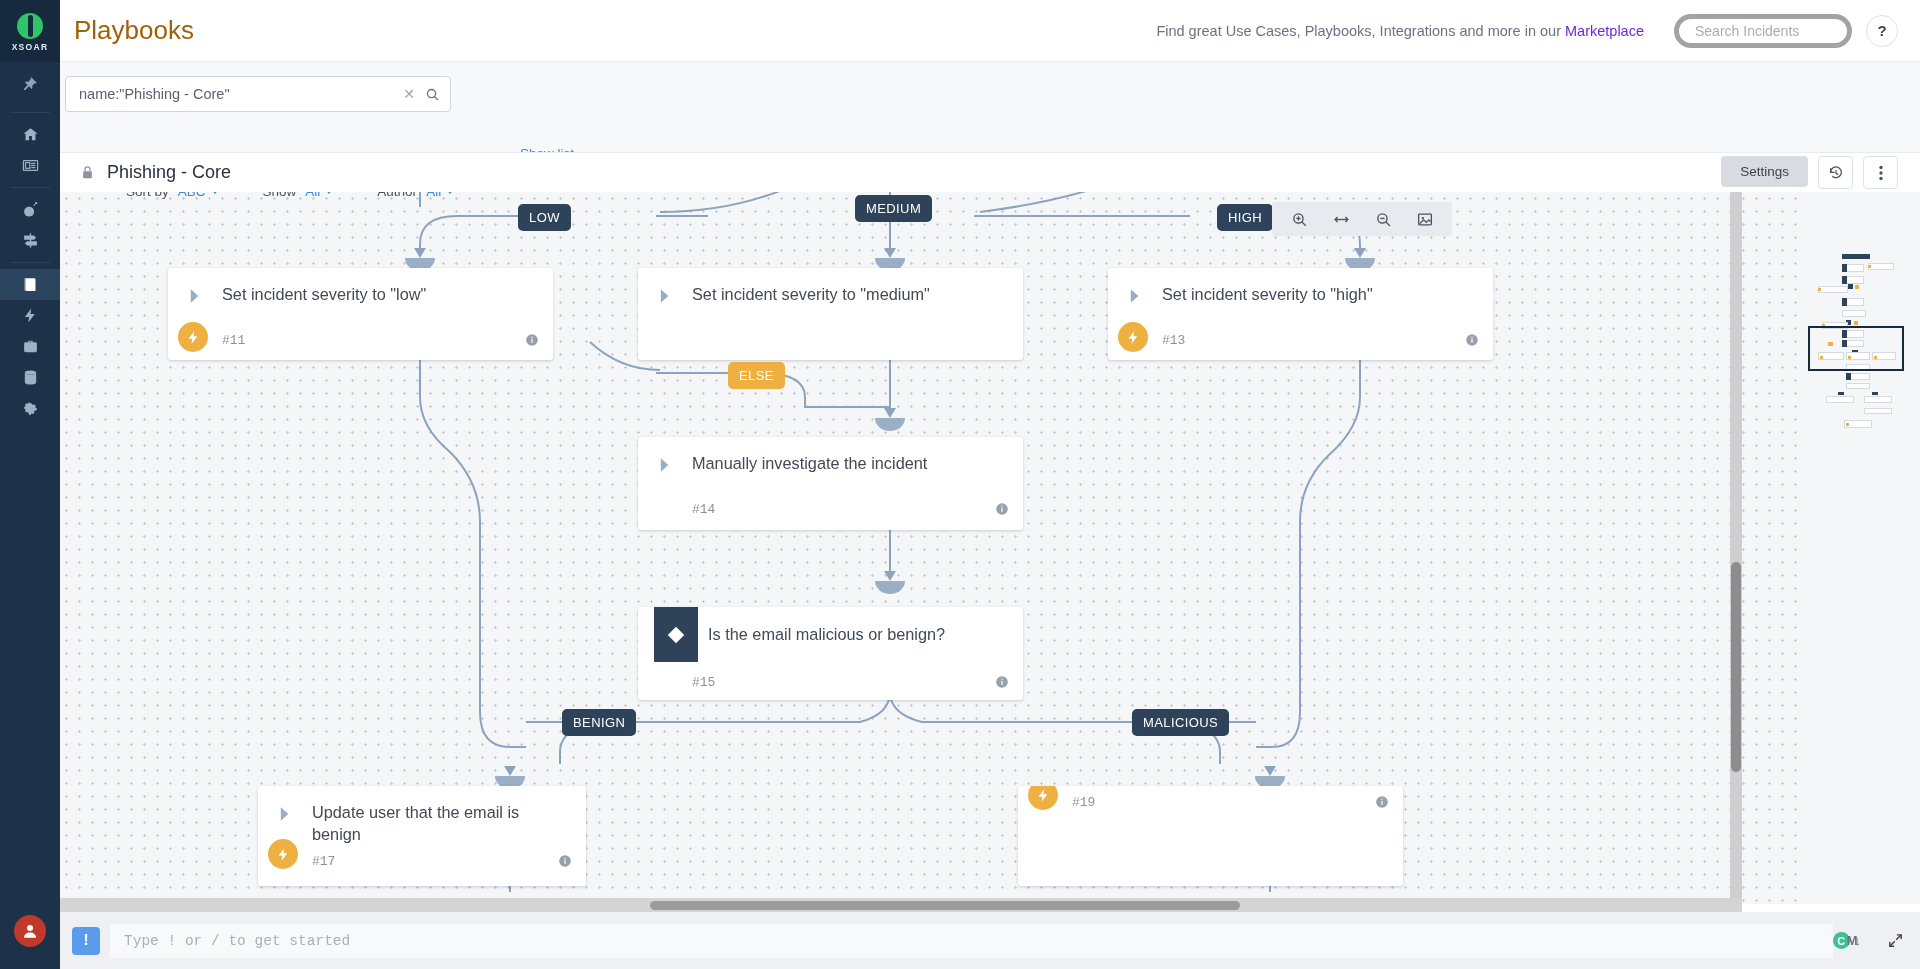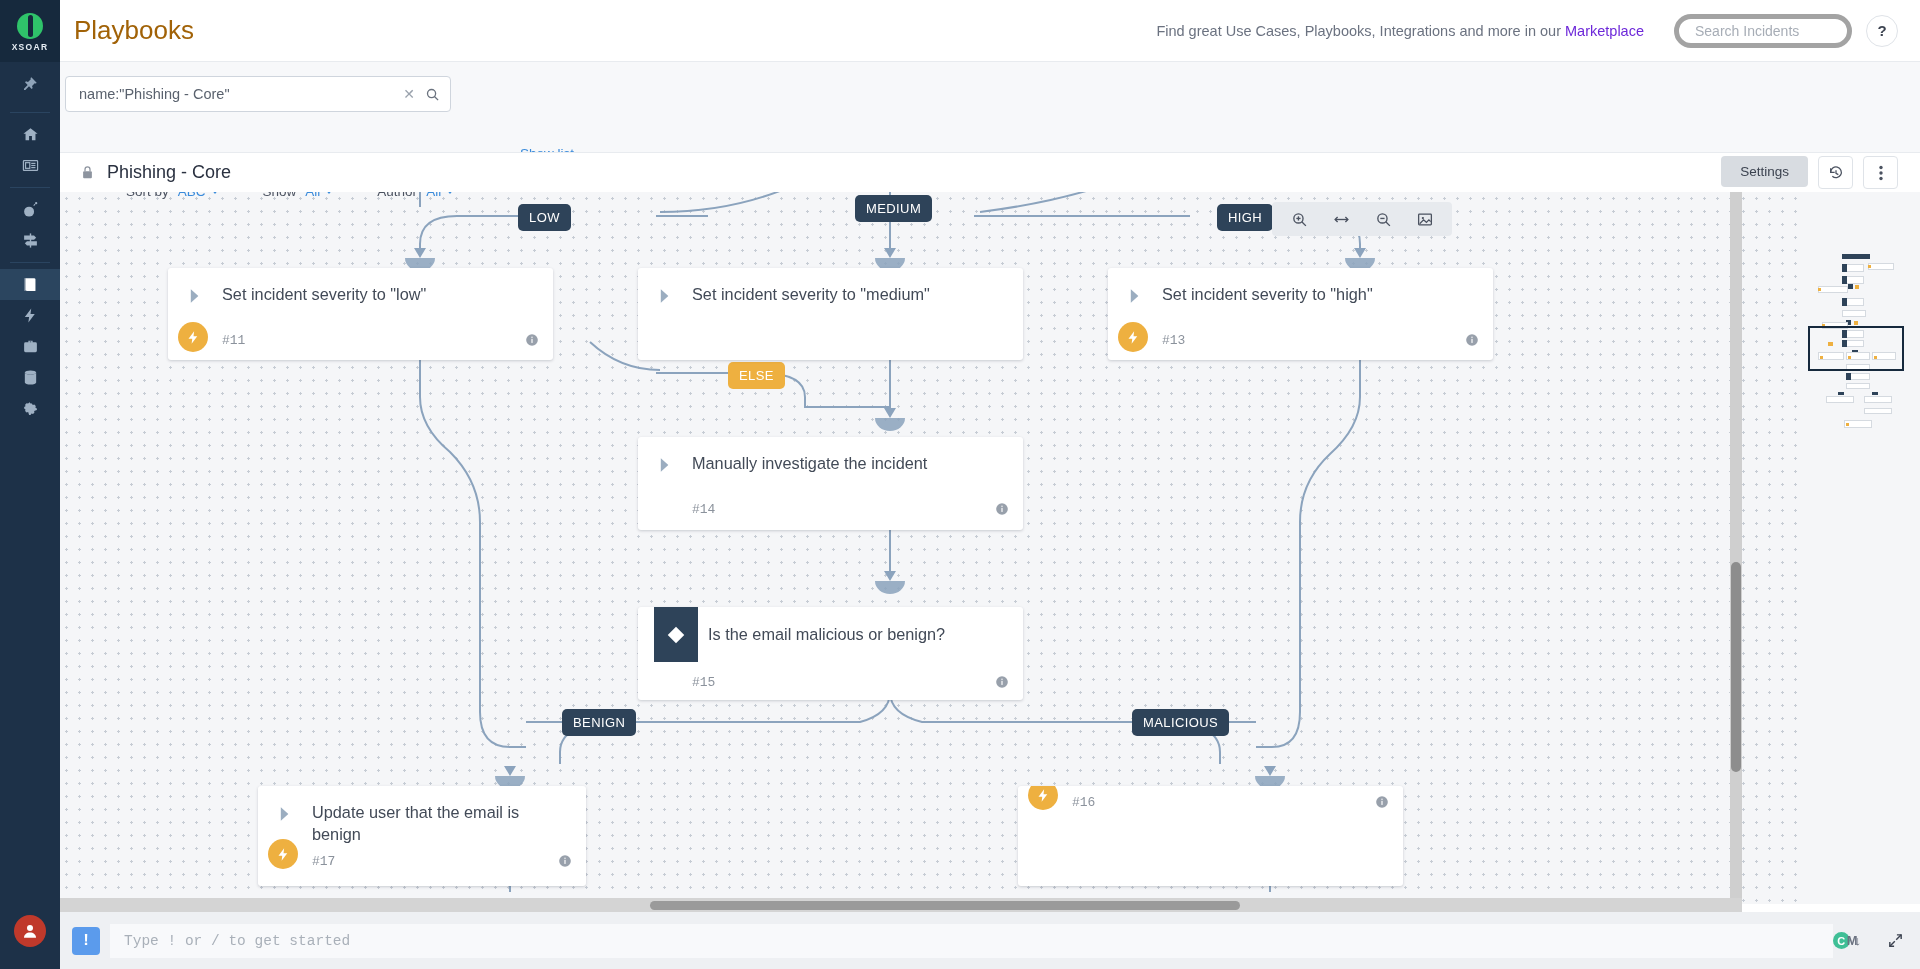--- a/index.html
+++ b/index.html
@@ -710,21 +710,21 @@
     </div>
   </div>
 
   <div class="node" style="left:958px; top:594px; width:385px; height:100px;">
     <div class="node-bottom" style="height:32px;">
       <div class="bolt">
         <svg width="15" height="15" viewBox="0 0 24 24" fill="currentColor">
             <path d="M13 2L4 14h6l-1 8 9-12h-6l1-8z"></path>
           </svg>
       </div>
-      <div class="node-id">#16</div>
+      <div class="node-id">#19</div>
       <div class="node-info">
         <svg width="14" height="14" viewBox="0 0 24 24" fill="currentColor">
             <circle cx="12" cy="12" r="10"></circle>
             <rect x="11" y="10" width="2" height="7" fill="#fff"></rect>
             <circle cx="12" cy="7.3" r="1.2" fill="#fff"></circle>
           </svg>
       </div>
     </div>
   </div>
 

